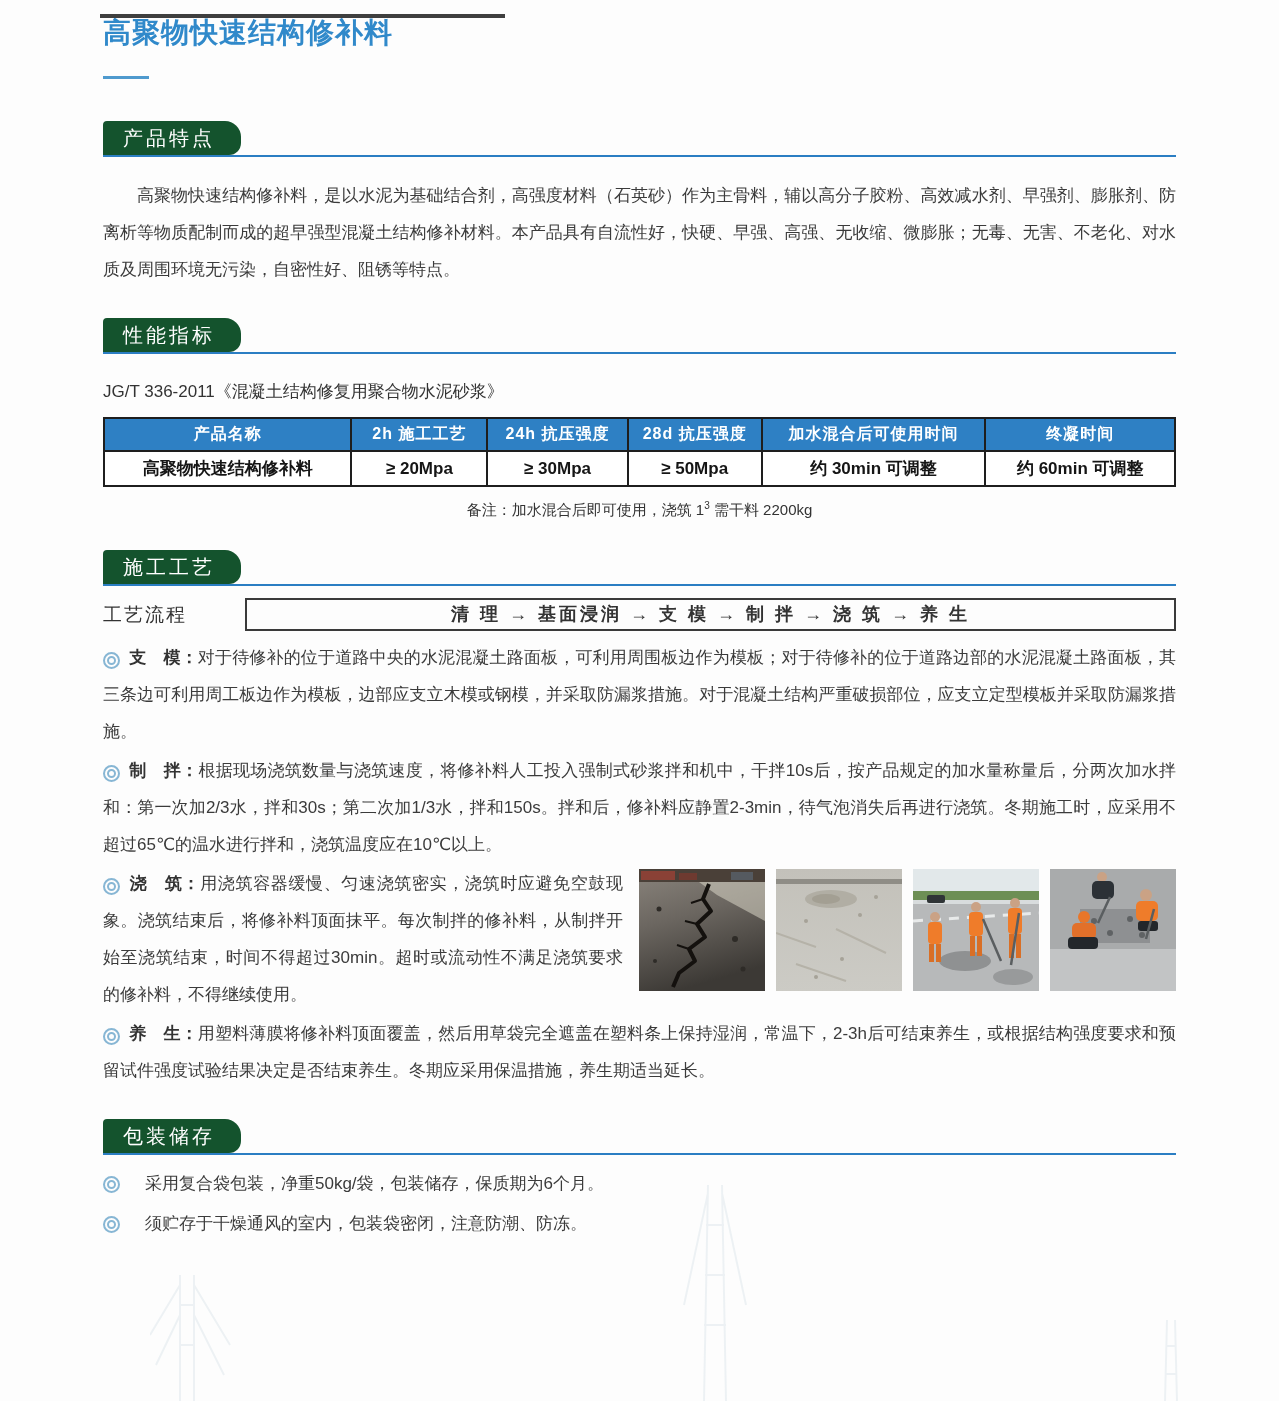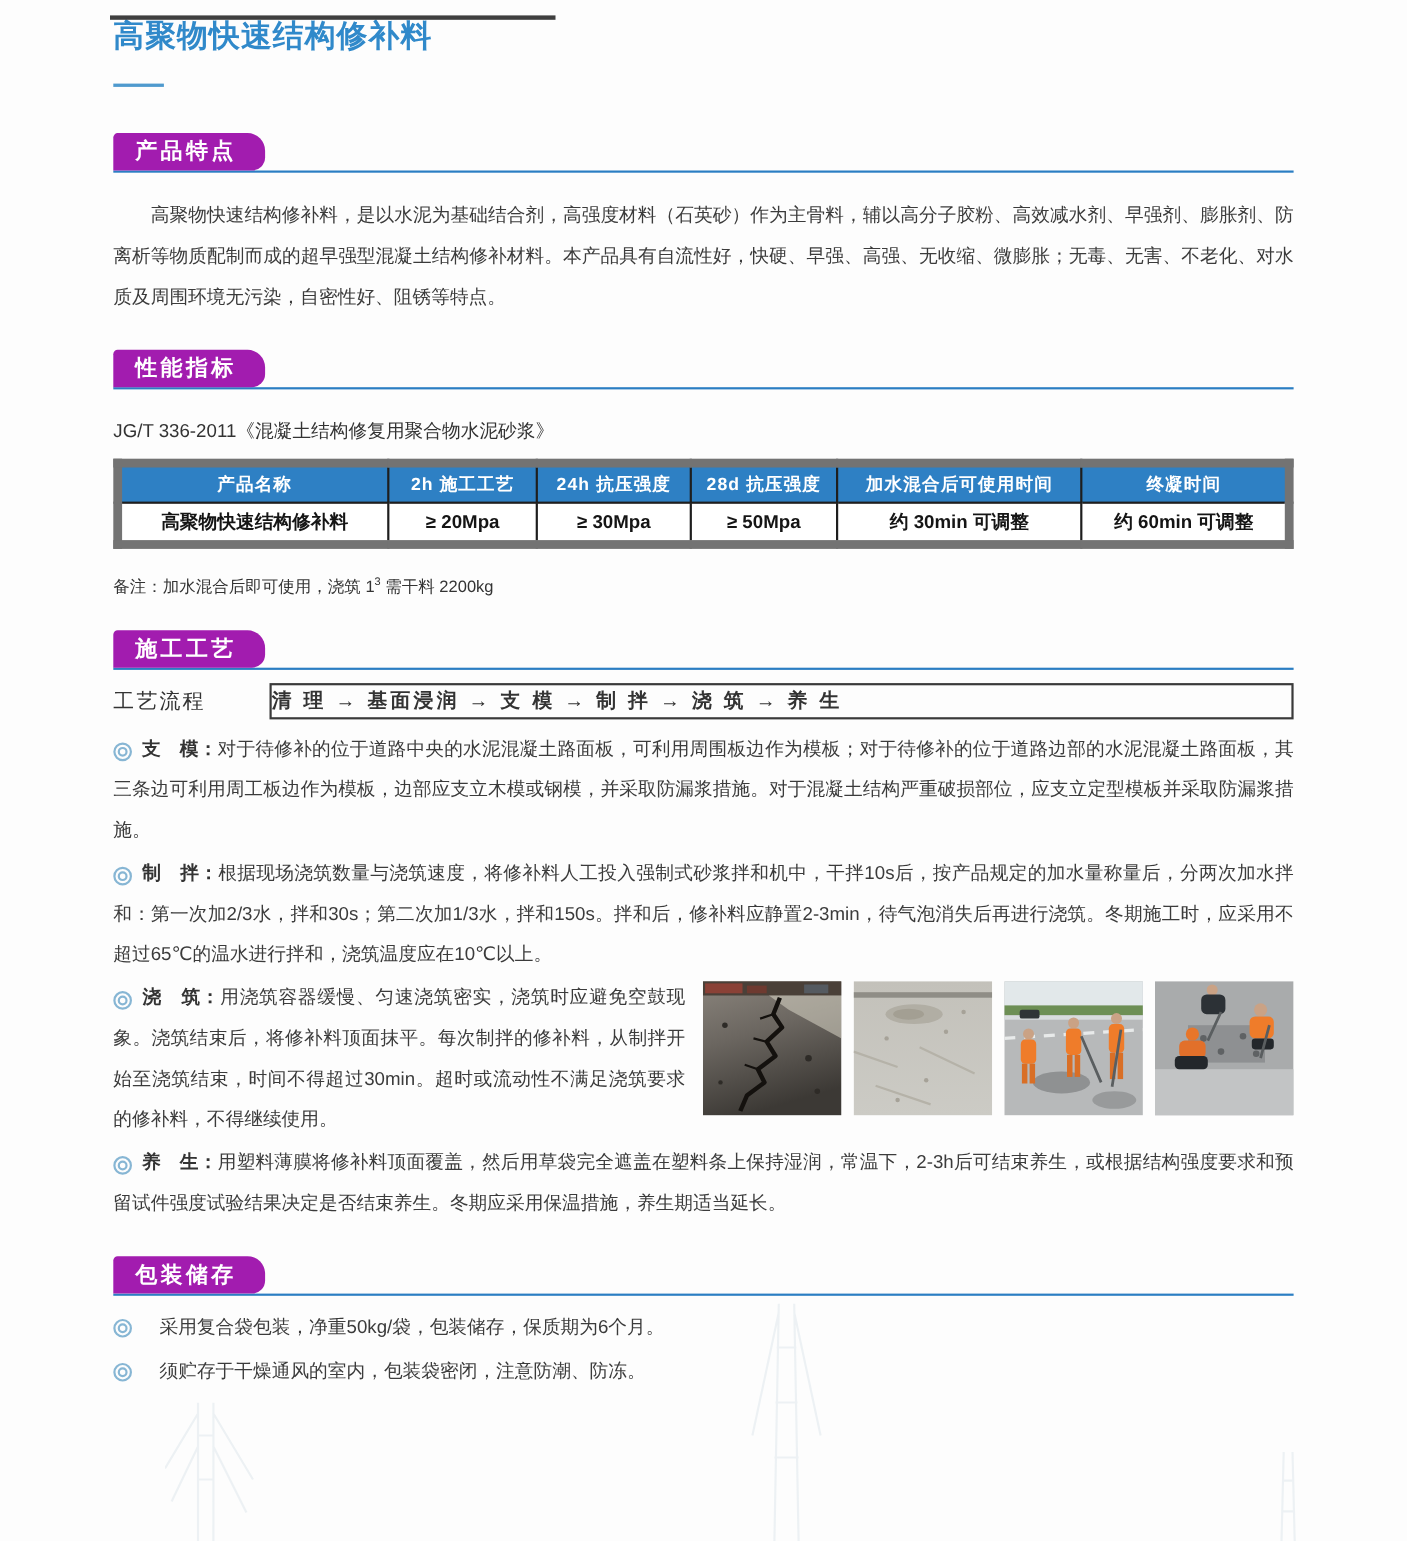--- a/index.html
+++ b/index.html
@@ -9,22 +9,22 @@
     font-family:"Liberation Sans","DejaVu Sans",sans-serif;
   }
   .page{padding:0 103px;position:relative;}
   .top-artifact{position:absolute;left:100px;top:0;width:405px;height:4px;background:#3f3f3f;}
   h1.title{margin:14px 0 0;font-size:28px;font-weight:bold;color:#3089ca;letter-spacing:1px;}
   .title-dash{width:46px;height:3px;background:#4f9ace;margin-top:24px;}
 
   section{margin-top:30px;}
   .section-head{border-bottom:2px solid #2b7ec3;font-size:0;}
   .tab{
-    display:inline-block;background:#a21caf;color:#fff;
-    font-size:20px;font-weight:bold;letter-spacing:3px;
+    display:inline-block;background:#14532d;color:#fff;
+    font-size:20px;font-weight:normal;letter-spacing:3px;
     line-height:34px;padding:0 26px 0 20px;
     border-radius:4px 16px 12px 0;
     vertical-align:bottom;
   }
   .body-para{
     margin:20px 0 0;font-size:17px;line-height:37px;text-align:justify;
     text-indent:2em;color:#3b3b3b;
   }
 
   .bullet{
@@ -32,36 +32,36 @@
     width:13px;height:13px;border:2px solid #87b6d4;border-radius:50%;
     margin-right:9px;vertical-align:-2px;flex:none;
   }
   .bullet i{display:block;width:5px;height:5px;border:2px solid #87b6d4;border-radius:50%;}
 
   .app-list{display:flex;margin-top:20px;font-size:17px;}
   .app-item{display:flex;align-items:center;}
   .app-item + .app-item{margin-left:95px;}
 
   .std-caption{margin:26px 0 14px;font-size:17px;color:#333;}
-  table.perf{width:100%;border-collapse:collapse;border:8px solid #737373;}
+  table.perf{width:100%;border-collapse:collapse;border:2px solid #737373;}
   table.perf th{
     background:#2e80c4;color:#fff;font-size:16px;font-weight:bold;
     border:2px solid #1e1e1e;padding:5px 3px;letter-spacing:1px;
   }
   table.perf td{
     background:#fff;color:#151515;font-size:17px;font-weight:600;
     text-align:center;border:2px solid #1e1e1e;padding:5px 3px;
   }
-  .tbl-note{margin-top:25px;font-size:15px;color:#333;}
+  .tbl-note{margin-top:13px;font-size:15px;color:#333;text-align:center;}
   .tbl-note sup{font-size:10px;}
 
   .flow-row{display:flex;align-items:center;margin-top:12px;}
   .flow-label{font-size:19px;color:#333;width:142px;flex:none;letter-spacing:2px;}
   .flow-box{
-    flex:1;border:2px solid #3a3a3a;text-align:left;
+    flex:1;border:2px solid #3a3a3a;text-align:center;
     font-size:18px;font-weight:bold;color:#333;line-height:29px;letter-spacing:3px;
   }
   .steps{margin-top:8px;}
   .step{font-size:17px;line-height:37px;text-align:justify;margin-top:2px;}
   .step-title{font-weight:600;color:#333;}
   .photos{
     float:right;width:537px;margin:6px 0 10px 16px;
     display:flex;justify-content:space-between;
   }
   .photo{width:126px;height:122px;flex:none;}

